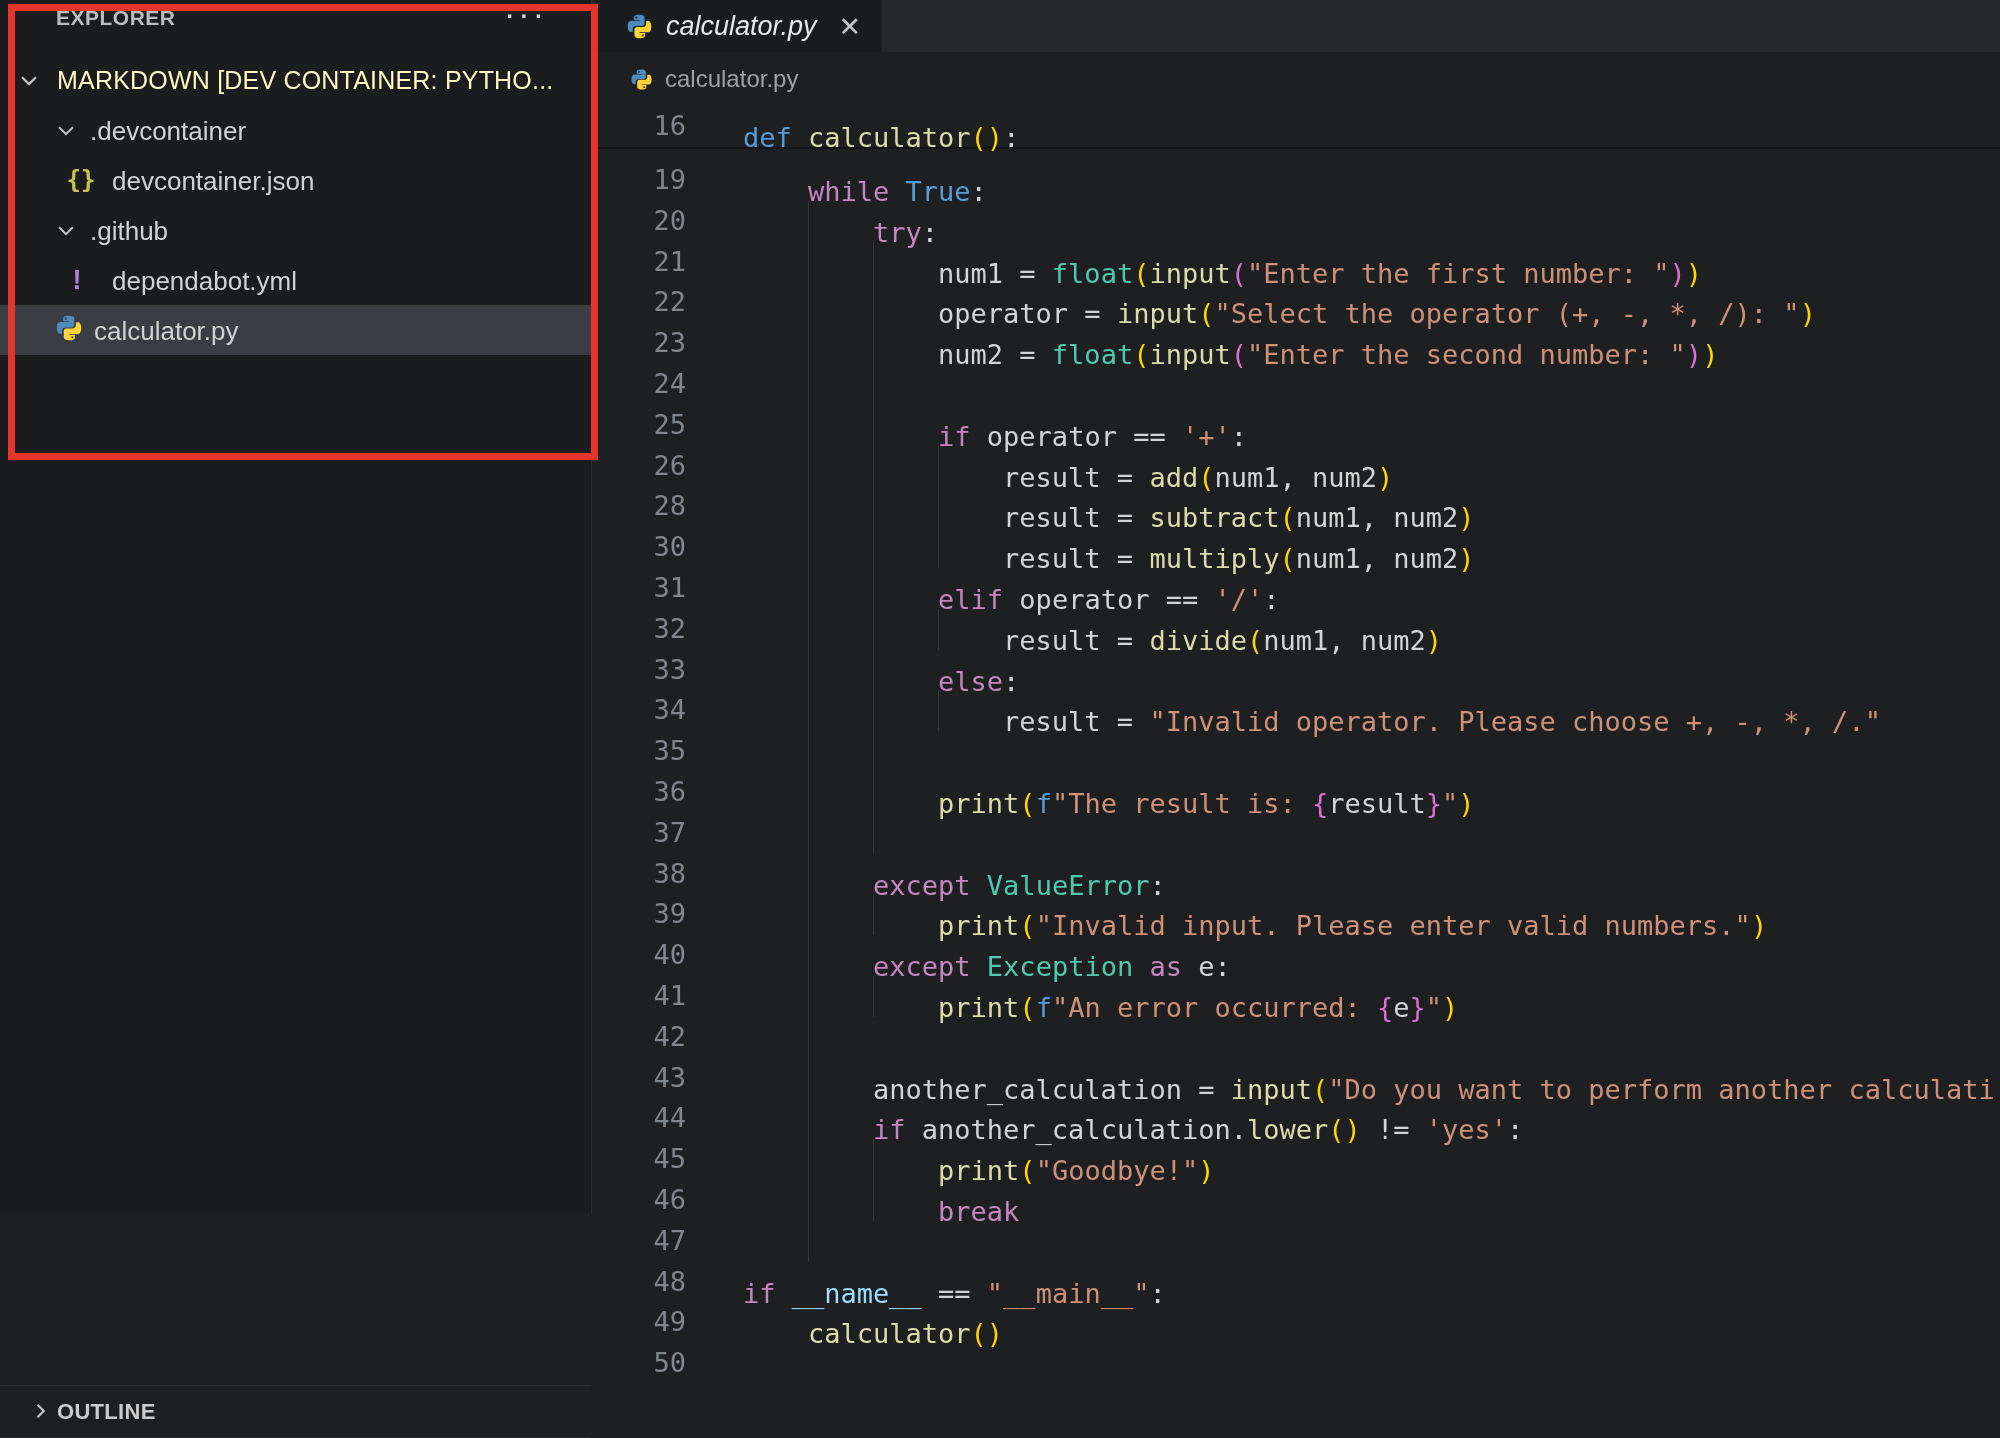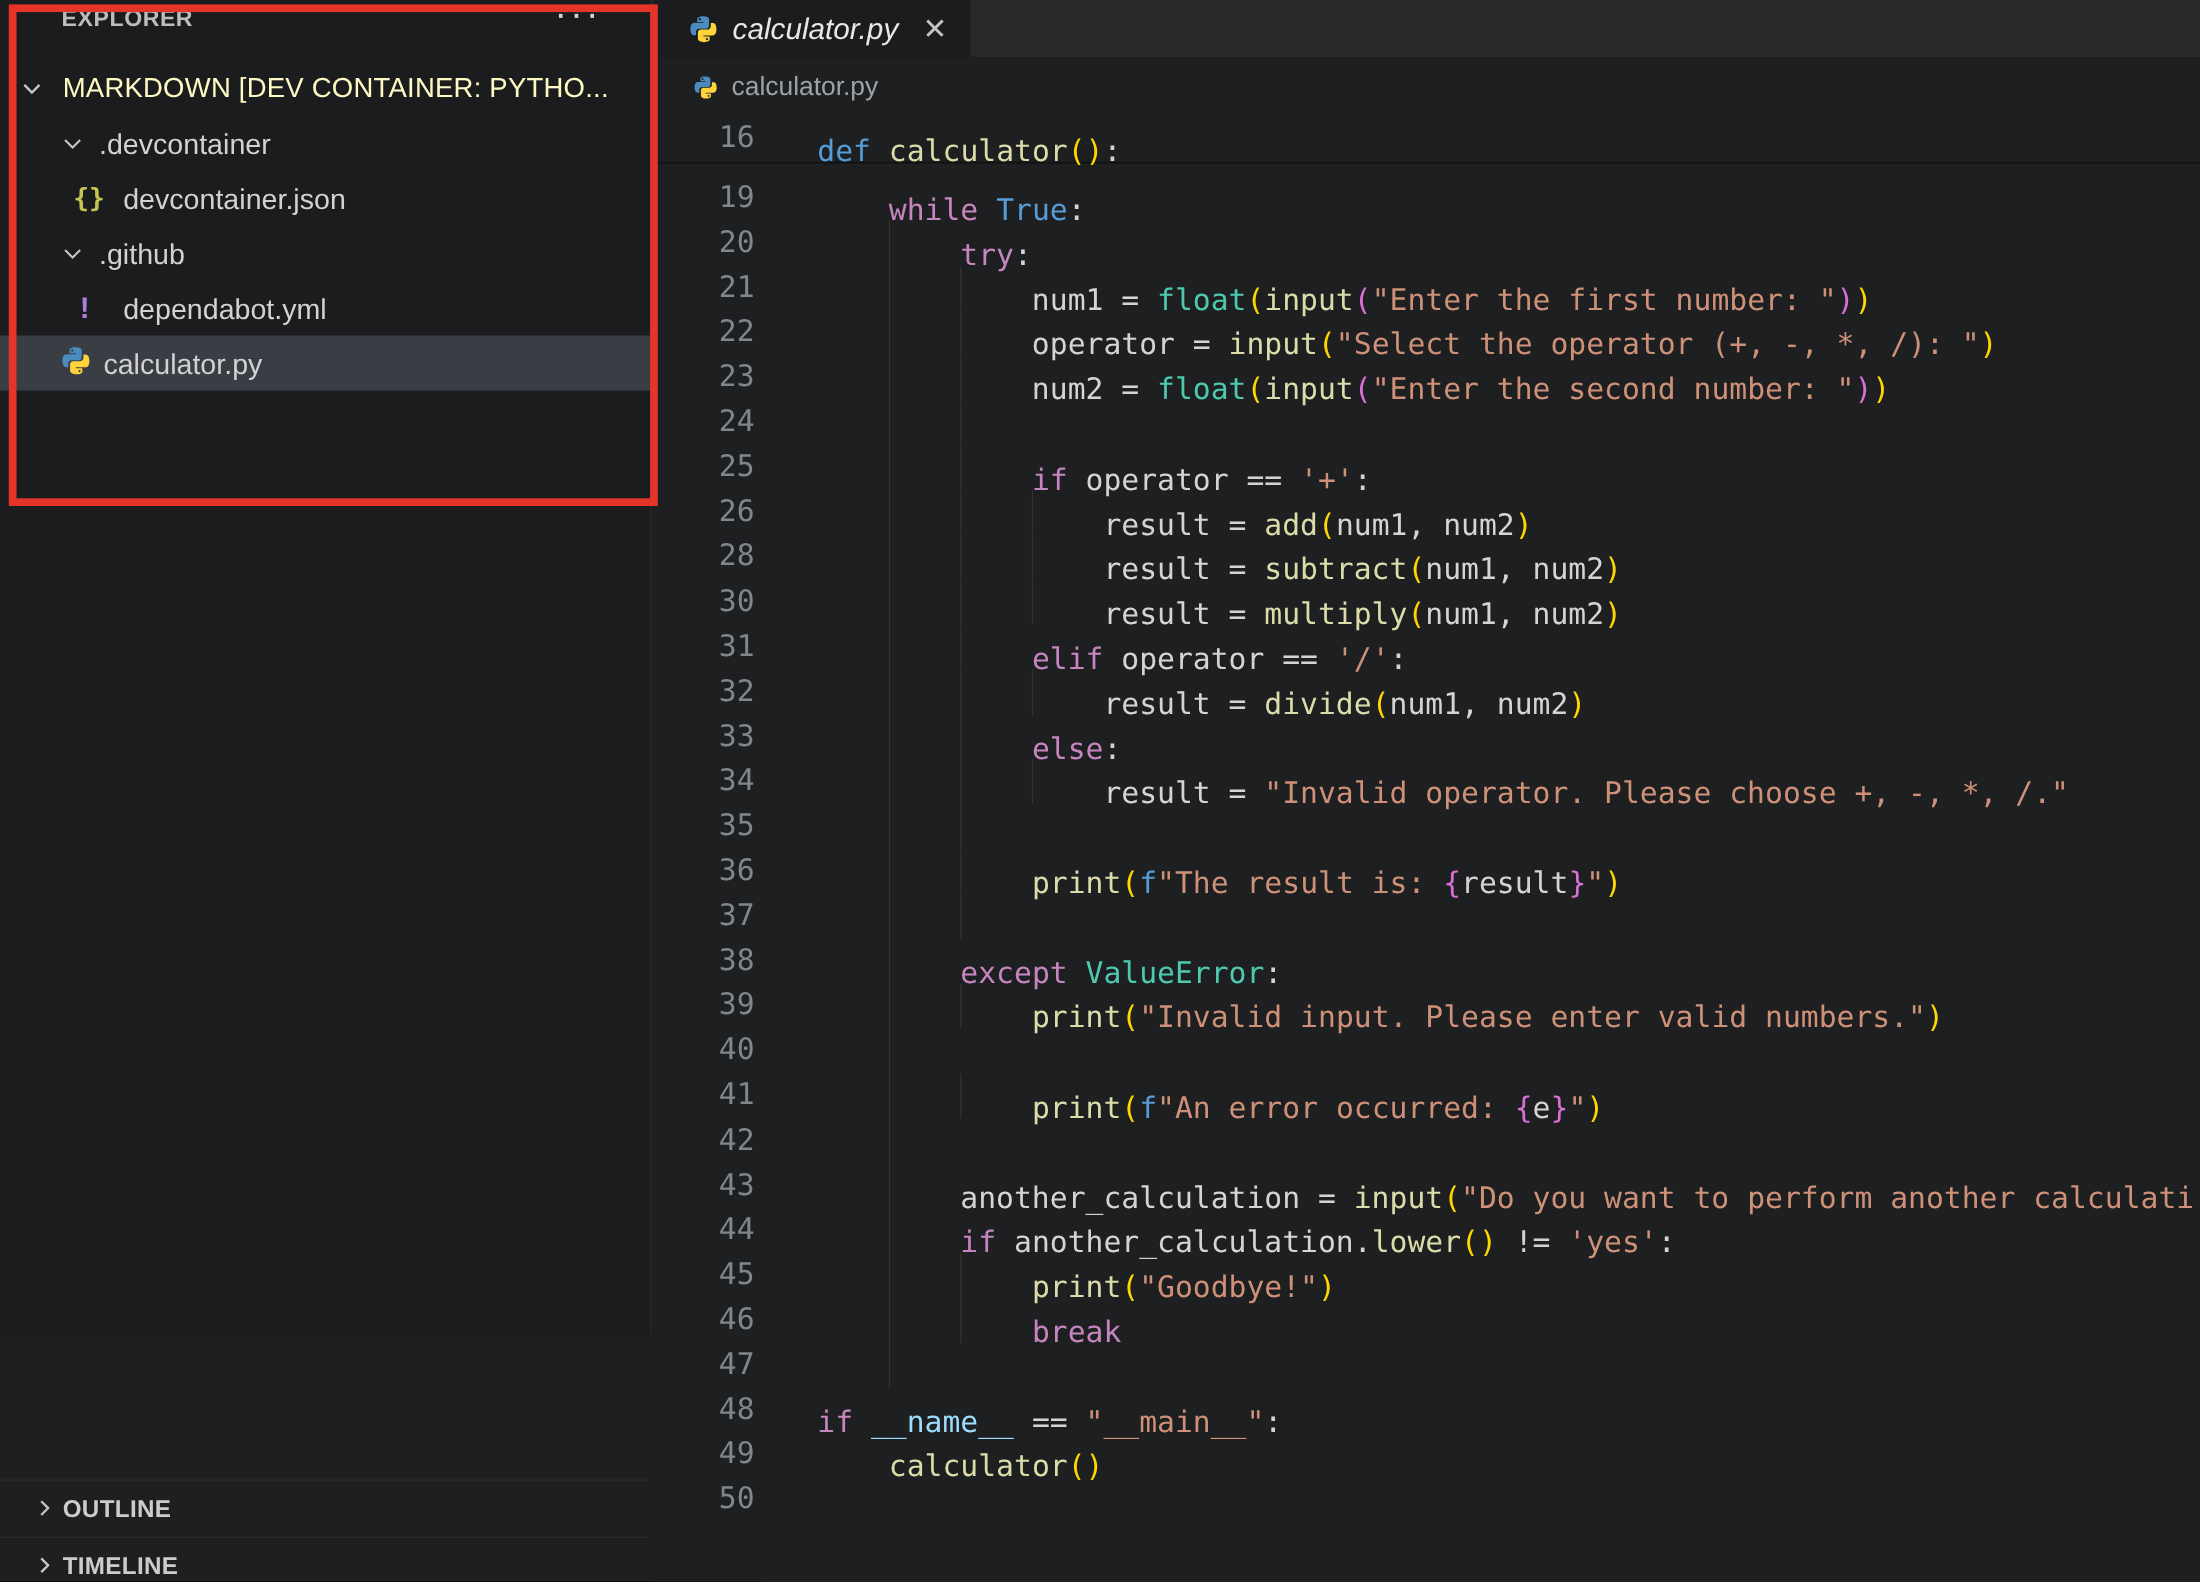--- a/index.html
+++ b/index.html
@@ -31,21 +31,21 @@
     position:absolute; top:14px; width:22px; height:22px; color:#c5c5c5;
   }
   .trow .lbl {
     position:absolute; top:11px; font-size:26px; color:#d2d2d2; white-space:nowrap;
   }
   .trow.workspace .lbl { font-weight:400; color:#fef9c3; font-size:25px; letter-spacing:0.2px; }
   .ficon { position:absolute; top:9px; width:30px; height:30px; text-align:center; }
   .json-ico { font-size:24px; font-weight:700; color:#c5c552; line-height:32px; font-family:"DejaVu Sans Mono",monospace;}
   .dep-ico  { font-size:27px; font-weight:800; color:#b07fd8; line-height:32px; }
   .bottom-panel {
-    position:absolute; left:0; width:100%; height:52px; border-top:1px solid #2d2d2e;
+    position:absolute; left:0; width:100%; height:52px; border-top:1px solid #2d2d2e;margin-top:40px;
   }
   .bottom-panel .chev { position:absolute; left:30px; top:15px; width:20px; height:20px; color:#c5c5c5;}
   .bottom-panel .plbl { position:absolute; left:57px; top:13px; font-size:22px; font-weight:700; color:#cccccc; letter-spacing:0.3px;}
 
   
   #red-box {
     position:absolute; left:8px; top:4px; width:590px; height:456px;
     border:7px solid #e5352b; z-index:50; pointer-events:none;
   }
 
@@ -310,20 +310,21 @@
         </div>
         <div class="cl">
           <span class="gd" style="left: 215.96px;"></span>
           <span class="gd" style="left: 280.92px;"></span>
           <span class="ln">39</span>
           <span class="ct"><span class="tk-var">            </span><span class="tk-fn">print</span><span class="tk-b1">(</span><span class="tk-str">"Invalid input. Please enter valid numbers."</span><span class="tk-b1">)</span></span>
         </div>
         <div class="cl">
           <span class="gd" style="left: 215.96px;"></span>
           <span class="ln">40</span>
+          <span class="ct"><span class="tk-var">        </span><span class="tk-kw">except</span><span class="tk-var"> </span><span class="tk-cls">Exception</span><span class="tk-var"> </span><span class="tk-kw">as</span><span class="tk-var"> e:</span></span>
         </div>
         <div class="cl">
           <span class="gd" style="left: 215.96px;"></span>
           <span class="gd" style="left: 280.92px;"></span>
           <span class="ln">41</span>
           <span class="ct"><span class="tk-var">            </span><span class="tk-fn">print</span><span class="tk-b1">(</span><span class="tk-def">f</span><span class="tk-str">"An error occurred: </span><span class="tk-b2">{</span><span class="tk-var">e</span><span class="tk-b2">}</span><span class="tk-str">"</span><span class="tk-b1">)</span></span>
         </div>
         <div class="cl">
           <span class="gd" style="left: 215.96px;"></span>
           <span class="ln">42</span>

